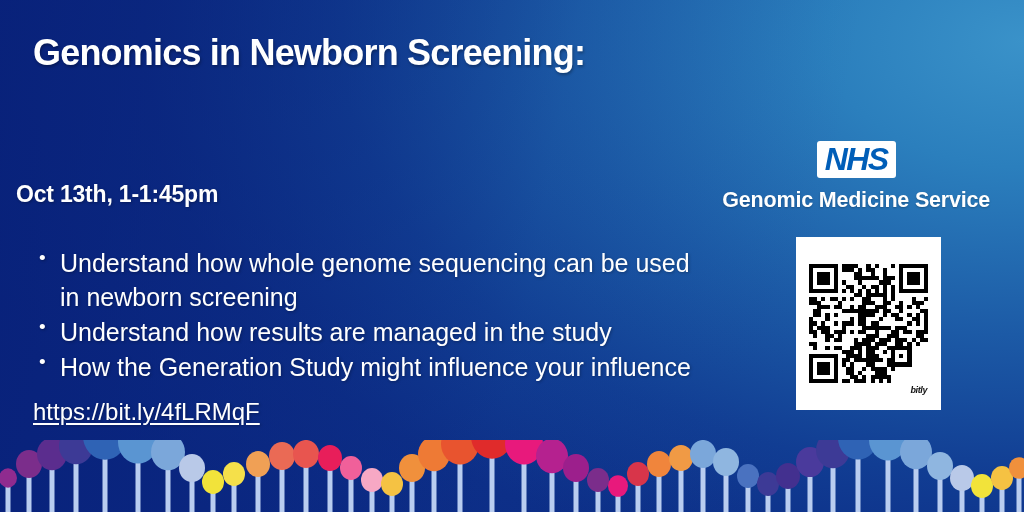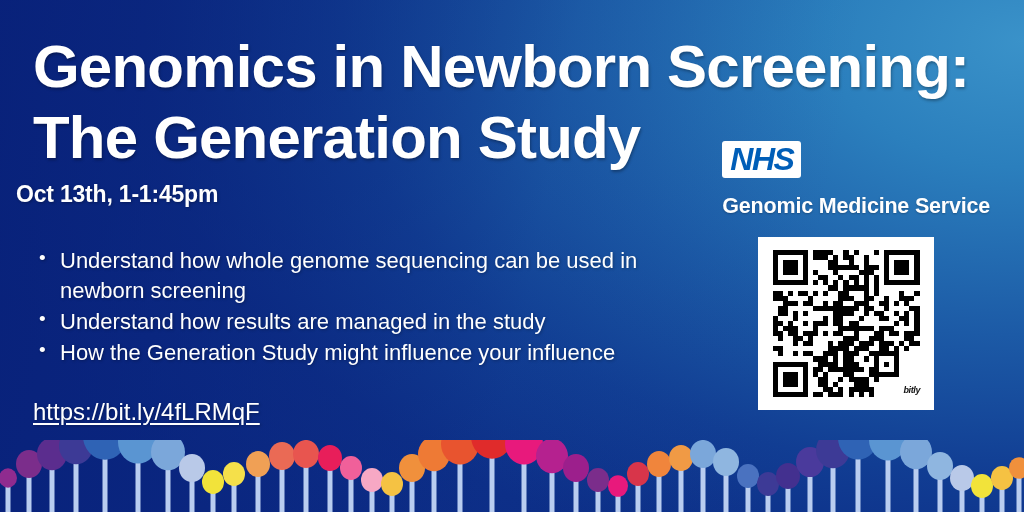--- a/index.html
+++ b/index.html
@@ -21,21 +21,21 @@
     background:linear-gradient(100deg, rgba(8,32,120,0.80) 0%, rgba(10,38,125,0.45) 26%, rgba(20,70,150,0.12) 52%, rgba(40,130,190,0.00) 78%);
     pointer-events:none;
   }
 
   
   #title {
     position:absolute;
     left:33px; top:32px;
     width:700px;
     color:#ffffff;
-    font-size:60px;
+    font-size:36px;
     line-height:1.18;
     font-weight:bold;
     letter-spacing:-0.8px;
     text-shadow:1px 2px 3px rgba(0,0,0,0.30);
     font-stretch:condensed;
   }
   #title .line { display:block; white-space:nowrap; }
 
   
   #datetime {
@@ -47,21 +47,21 @@
     letter-spacing:-0.2px;
     text-shadow:1px 1px 3px rgba(0,0,0,0.30);
   }
 
   
   #bullets {
     position:absolute;
     left:33px; top:246px;
     width:680px;
     color:#ffffff;
-    font-size:22px;
+    font-size:25px;
     line-height:1.36;
     list-style:none;
     text-shadow:1px 1px 3px rgba(0,0,0,0.30);
   }
   #bullets li {
     position:relative;
     padding-left:27px;
     margin-bottom:1px;
   }
   #bullets li::before {
@@ -79,53 +79,53 @@
     font-size:24px;
     text-underline-offset:3px;
     text-shadow:1px 1px 3px rgba(0,0,0,0.30);
     cursor:pointer;
   }
 
   
   #nhs-logo-block {
     position:absolute;
     right:34px; top:141px;
-    text-align:left;
+    text-align:center;
   }
   #nhs-box {
     display:inline-block;
     background:#ffffff;
     border-radius:3px;
     padding:2px 8px 3px 8px;
   }
   #nhs-box span {
     display:block;
     color:#005eb8;
     font-size:32px;
     font-weight:bold;
     font-style:italic;
     letter-spacing:-1.5px;
     line-height:1;
     font-stretch:condensed;
   }
   #nhs-strapline {
-    margin-top:16px;
+    margin-top:10px;
     color:#ffffff;
     font-size:21.5px;
     font-weight:bold;
     letter-spacing:-0.2px;
     white-space:nowrap;
     text-shadow:0 1px 2px rgba(0,0,0,0.25);
   }
 
   
   #qr-card {
     position:absolute;
-    left:758px; top:237px;
-    width:176px; height:173px;
+    left:796px; top:237px;
+    width:145px; height:173px;
     background:#ffffff;
     padding:13px;
   }
   #qr-svg { display:block; width:100%; height:100%; }
   #bitly-mark {
     position:absolute;
     right:14px; bottom:15px;
     font-size:9px;
     font-weight:bold;
     font-style:italic;
@@ -143,21 +143,20 @@
 </style>
 </head>
 <body>
 
 <div id="poster">
 
   <div id="bg-overlay"></div>
 
   <h1 id="title">
     <span class="line">Genomics in Newborn Screening:</span>
-    <span class="line">The Generation Study</span>
   </h1>
 
   <div id="datetime">Oct 13th, 1-1:45pm</div>
 
   <ul id="bullets">
     <li>Understand how whole genome sequencing can be used in newborn screening</li>
     <li>Understand how results are managed in the study</li>
     <li>How the Generation Study might influence your influence</li>
   </ul>
 

